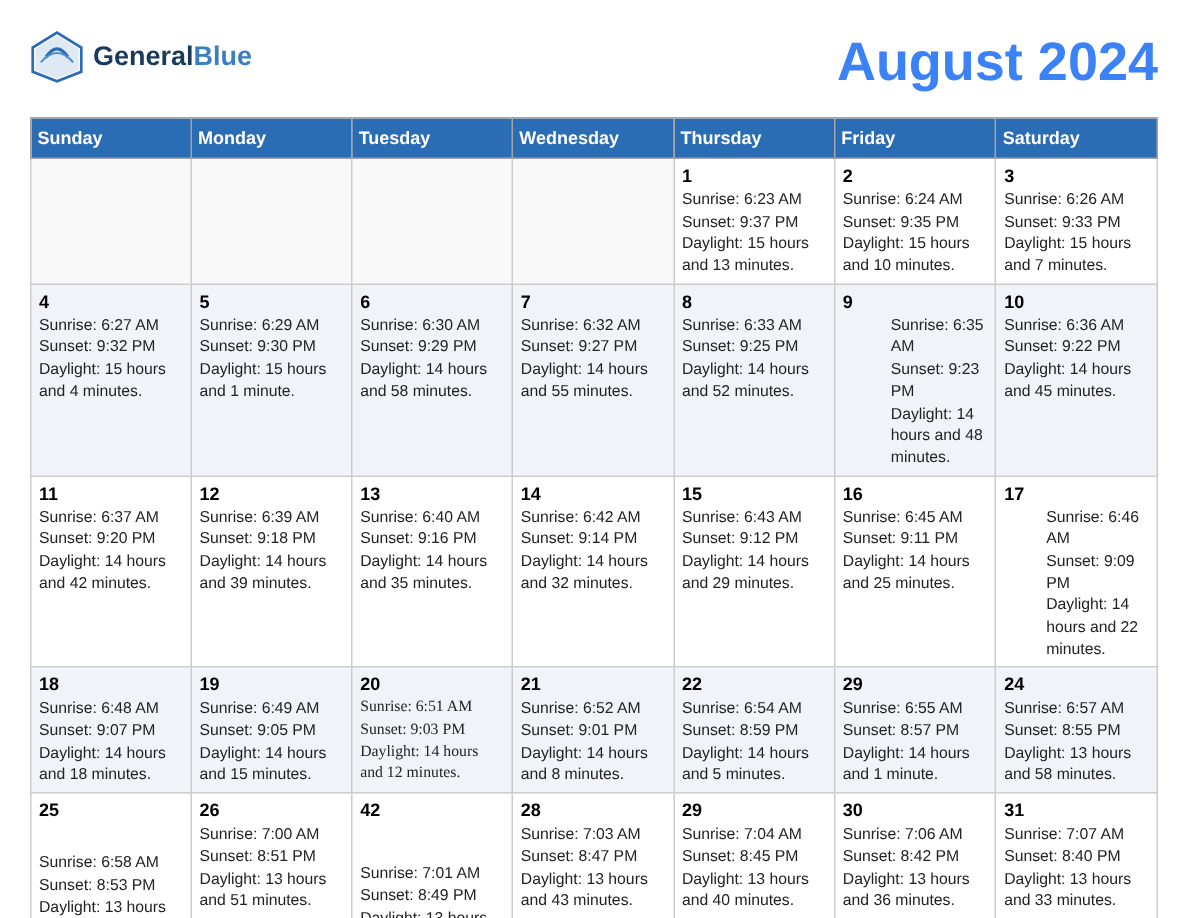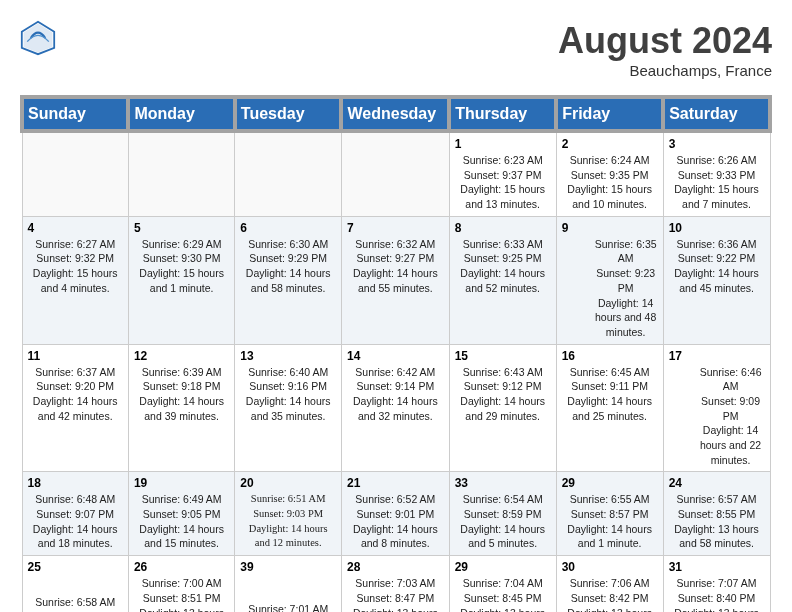--- a/index.html
+++ b/index.html
@@ -33,81 +33,82 @@
     .logo-icon {
       width: 36px;
       height: 36px;
     }
     .title-block {
       text-align: right;
     }
     .month-title {
       font-size: 36px;
       font-weight: bold;
-      color: #404040;
+      color: #3b82f6;
     }
     .location {
       font-size: 15px;
       color: #333;
     }
     .calendar {
       width: 100%;
       border-collapse: collapse;
       font-size: 11px;
     }
     .calendar th {
       background: #2a6db5;
       color: #fff;
       padding: 6px 4px;
       text-align: left;
-      font-size: 16px;
-      border: 4px solid #a3a3a3;
+      font-size: 12px;
+      border: 1px solid #a3a3a3;
     }
     .calendar td {
       border: 1px solid #ccc;
       vertical-align: top;
       padding: 4px 5px;
       min-height: 80px;
       width: 108px;
     }
     .day-num {
       font-weight: bold;
       font-size: 12px;
       color: #000;
       display: block;
       margin-bottom: 2px;
     }
     .day-info {
       color: #222;
       font-size: 10.5px;
       line-height: 1.4;
-      text-align: center;
     }
     .empty-cell {
       background: #f9f9f9;
     }
     .row-alt td {
       background: #f0f4f8;
     }
   </style>
 </head>
 <body>
 
 <div class="header">
   <div class="logo">
     <svg class="logo-icon" viewBox="0 0 40 40">
       <polygon points="20,4 36,14 36,30 20,36 4,30 4,14" fill="#2a6db5" opacity="0.15"></polygon>
       <polygon points="20,2 38,13 38,31 20,38 2,31 2,13" fill="none" stroke="#2a6db5" stroke-width="2"></polygon>
       <path d="M12,20 Q20,8 28,20" fill="none" stroke="#2a6db5" stroke-width="2.5"></path>
       <path d="M8,24 Q20,10 32,24" fill="none" stroke="#5090cc" stroke-width="1.5"></path>
     </svg>
+    <div class="logo-text">
+      <div>General<span>Blue</span></div>
+    </div>
   </div>
   <div class="title-block">
     <div class="month-title">August 2024</div>
-    <div class="location">Beauchamps, France</div>
   </div>
 </div>
 
 <table class="calendar">
   <thead>
     <tr>
     <th>Sunday</th>
         <th>Monday</th>
         <th>Tuesday</th>
         <th>Wednesday</th>
@@ -248,21 +249,21 @@
 Sunset: 9:03 PM
 Daylight: 14 hours and 12 minutes.</div>
         </td>
         <td>
           <span class="day-num">21</span>
           <div class="day-info" style="white-space: pre-line;">Sunrise: 6:52 AM
 Sunset: 9:01 PM
 Daylight: 14 hours and 8 minutes.</div>
         </td>
         <td>
-          <span class="day-num">33</span>
+          <span class="day-num">22</span>
           <div class="day-info" style="white-space: pre-line;">Sunrise: 6:54 AM
 Sunset: 8:59 PM
 Daylight: 14 hours and 5 minutes.</div>
         </td>
         <td>
           <span class="day-num">29</span>
           <div class="day-info" style="white-space: pre-line;">Sunrise: 6:55 AM
 Sunset: 8:57 PM
 Daylight: 14 hours and 1 minute.</div>
         </td>
@@ -280,21 +281,21 @@
 Sunset: 8:53 PM
 Daylight: 13 hours and 54 minutes.</div>
         </td>
         <td>
           <span class="day-num">26</span>
           <div class="day-info" style="white-space: pre-line;">Sunrise: 7:00 AM
 Sunset: 8:51 PM
 Daylight: 13 hours and 51 minutes.</div>
         </td>
         <td>
-          <span class="day-num">39</span>
+          <span class="day-num">42</span>
           <div class="day-info" style="white-space: pre-line; margin-top: 28px;">Sunrise: 7:01 AM
 Sunset: 8:49 PM
 Daylight: 13 hours and 47 minutes.</div>
         </td>
         <td>
           <span class="day-num">28</span>
           <div class="day-info" style="white-space: pre-line;">Sunrise: 7:03 AM
 Sunset: 8:47 PM
 Daylight: 13 hours and 43 minutes.</div>
         </td>

